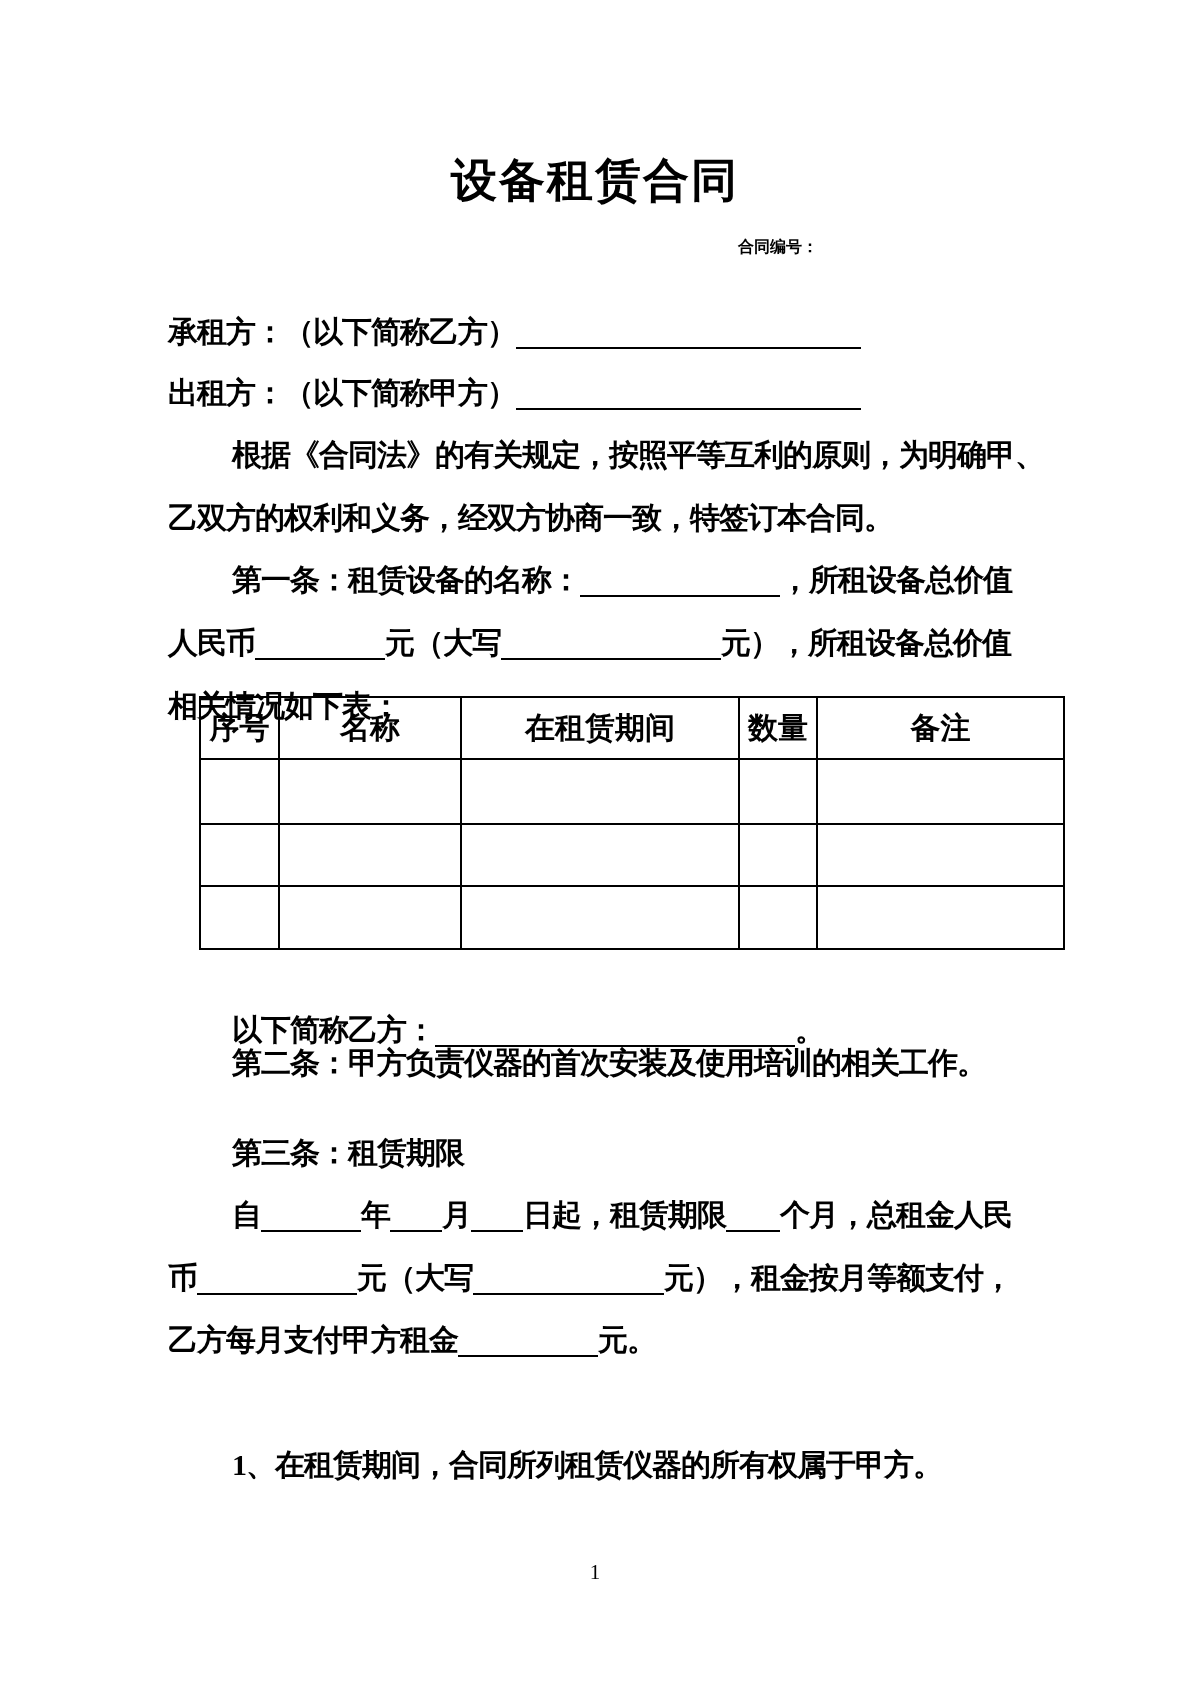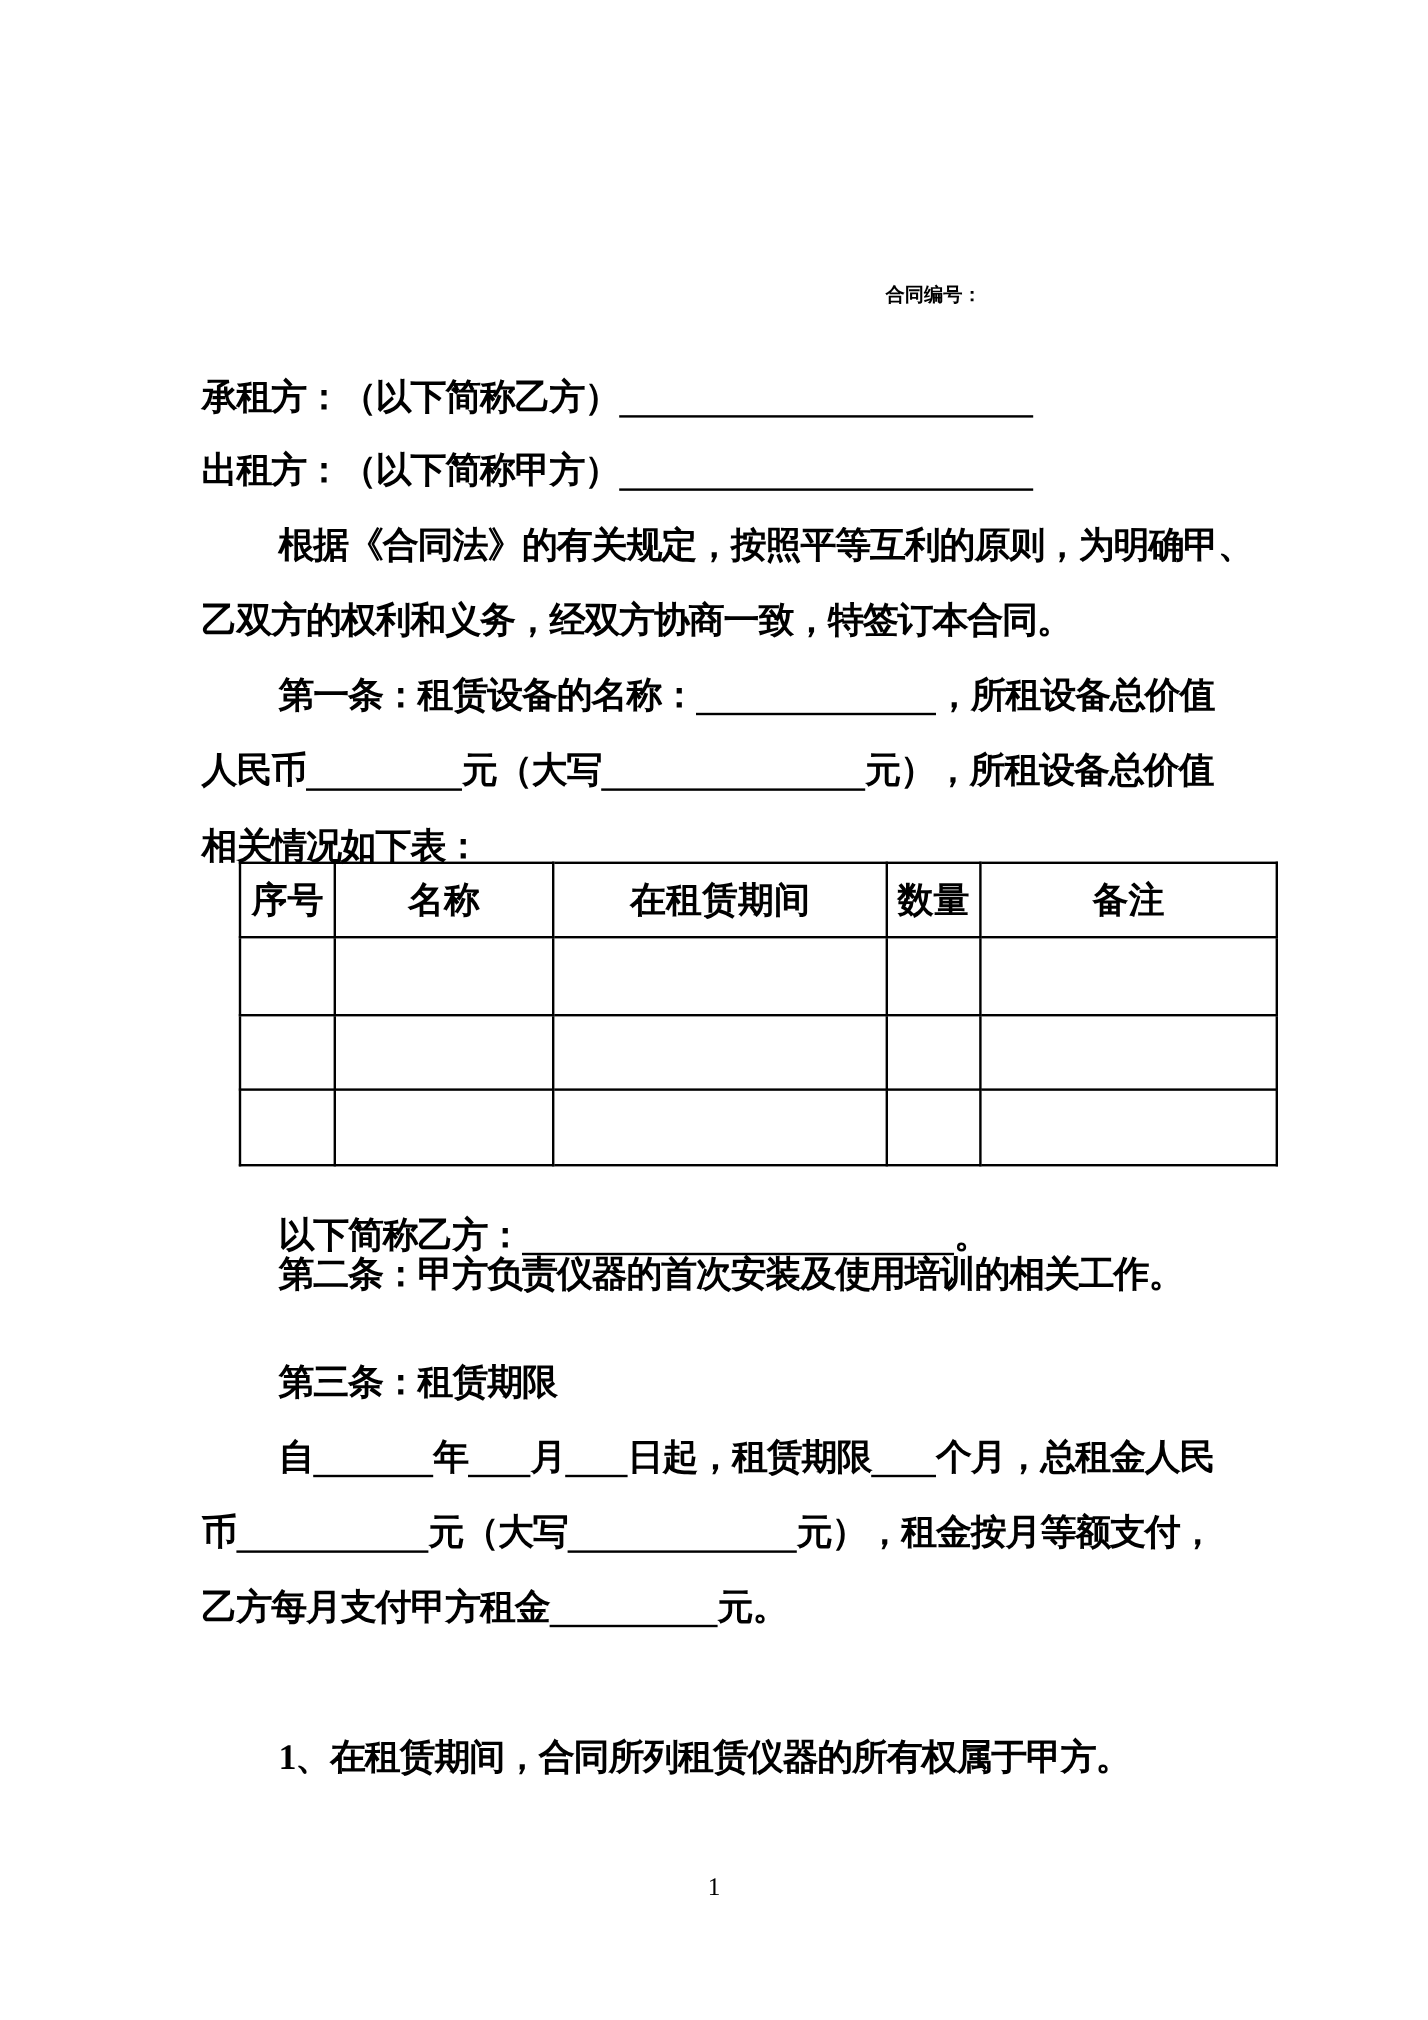--- a/index.html
+++ b/index.html
@@ -45,21 +45,21 @@
   .indent { padding-left: 64px; }
   .blank {
     display: inline-block;
     height: 12px;
     border-bottom: 2px solid #000000;
     position: relative;
     top: 7px;
   }
   table.eq-table {
     position: absolute;
-    top: 718px; left: 199px;
+    top: 696px; left: 199px;
     border-collapse: collapse;
     table-layout: fixed;
     font-size: 30px;
     font-weight: bold;
   }
   table.eq-table th, table.eq-table td {
     border: 2px solid #000000;
     padding: 0;
     text-align: center;
     vertical-align: middle;
@@ -75,20 +75,21 @@
     text-align: center;
     font-size: 21px;
     line-height: 28px;
   }
 </style>
 </head>
 <body>
 
 <div class="page">
 
+  <div class="doc-title">设备租赁合同</div>
 
   <div class="contract-no">合同编号：</div>
 
   <div class="line" style="top:293px">
     <span>承租方：（以下简称乙方）</span><span class="blank" style="width:345px"></span>
   </div>
 
   <div class="line" style="top:354px">
     <span>出租方：（以下简称甲方）</span><span class="blank" style="width:345px"></span>
   </div>

